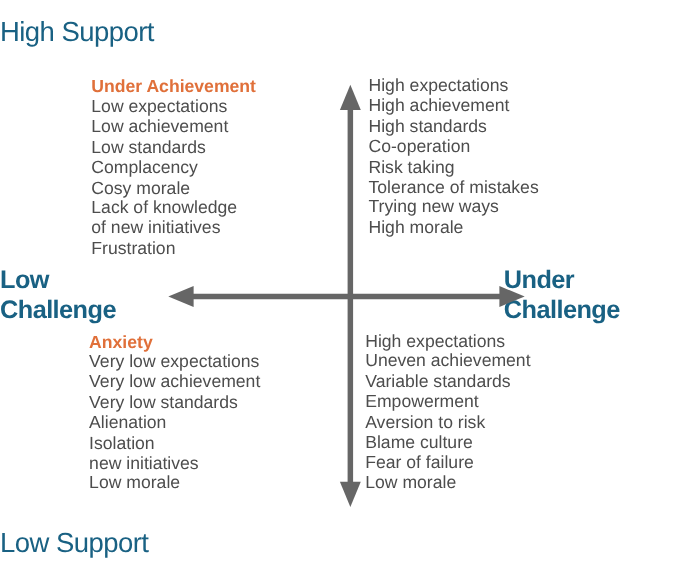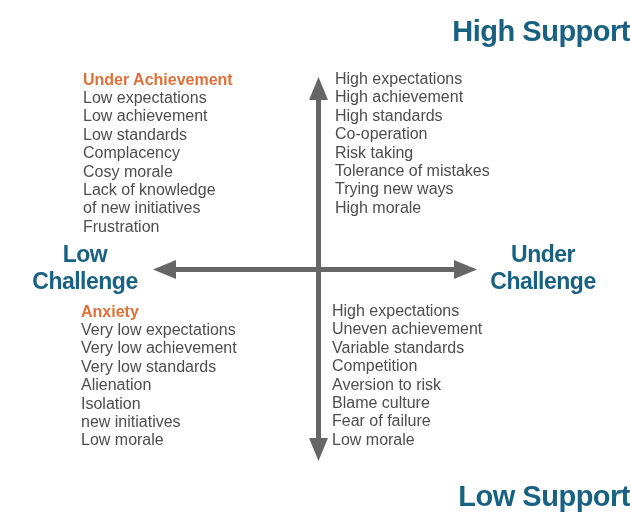--- a/index.html
+++ b/index.html
@@ -14,32 +14,31 @@
     width: 630px;
     height: 532px;
     background: #ffffff;
     font-family: "Liberation Sans", sans-serif;
     overflow: hidden;
   }
   .axis-title {
     position: absolute;
     left: 0;
     width: 630px;
-    text-align: right;
-    font-weight: bold;
-    font-size: 29px;
+    text-align: left;
+    font-weight: normal;
+    font-size: 25px;
     letter-spacing: -0.5px;
     color: var(--teal);
   }
   .axis-title.top { top: 15px; }
   .axis-title.bottom { top: 480px; }
   .axis-side {
     position: absolute;
     width: 170px;
-    text-align: center;
     font-weight: bold;
     font-size: 23px;
     line-height: 27px;
     letter-spacing: -0.5px;
     color: var(--teal);
   }
   .axis-side.left { left: 0; top: 241px; }
   .axis-side.right { left: 458px; top: 241px; }
   .arrows {
     position: absolute;
@@ -122,20 +121,20 @@
     <div class="quad-item">Alienation</div>
     <div class="quad-item">Isolation</div>
     <div class="quad-item">new initiatives</div>
     <div class="quad-item">Low morale</div>
   </div>
 
   <div class="quad q-an">
     <div class="quad-item">High expectations</div>
     <div class="quad-item">Uneven achievement</div>
     <div class="quad-item">Variable standards</div>
-    <div class="quad-item">Competition</div>
+    <div class="quad-item">Empowerment</div>
     <div class="quad-item">Aversion to risk</div>
     <div class="quad-item">Blame culture</div>
     <div class="quad-item">Fear of failure</div>
     <div class="quad-item">Low morale</div>
   </div>
 
 </div>
 
 </body></html>

